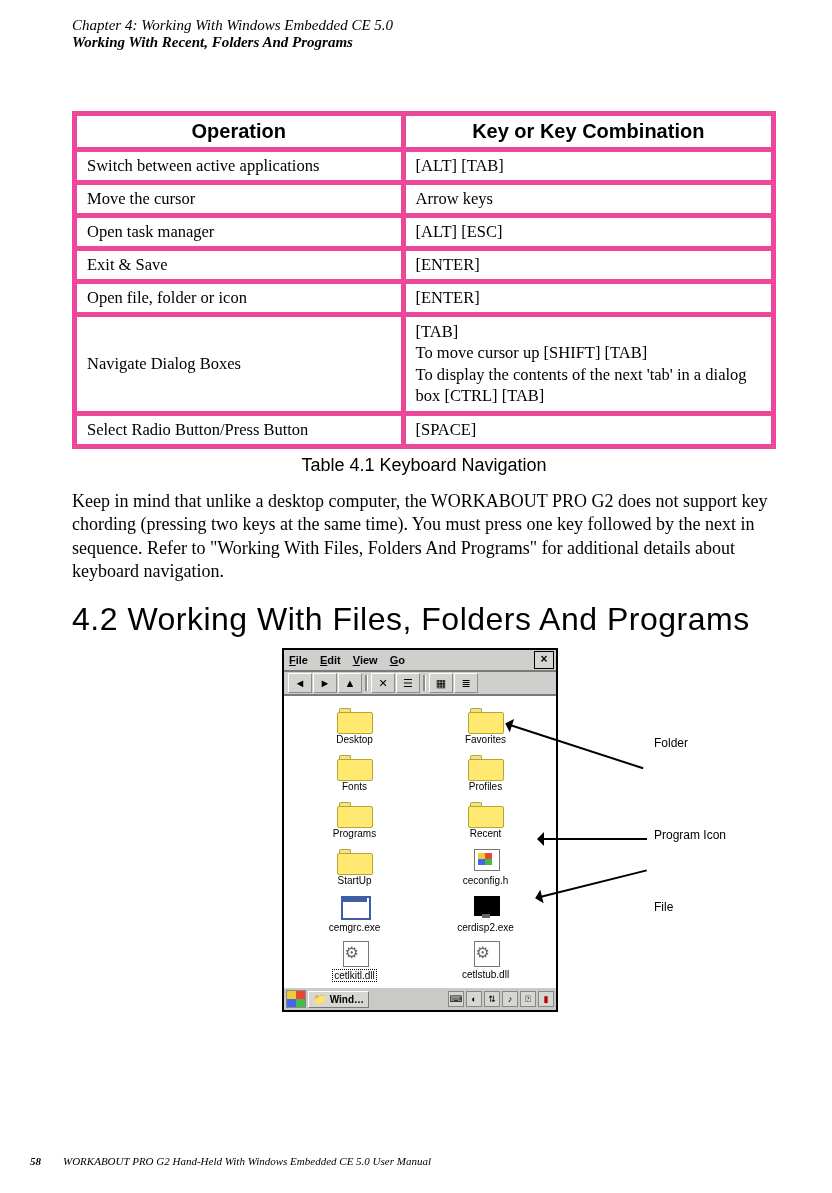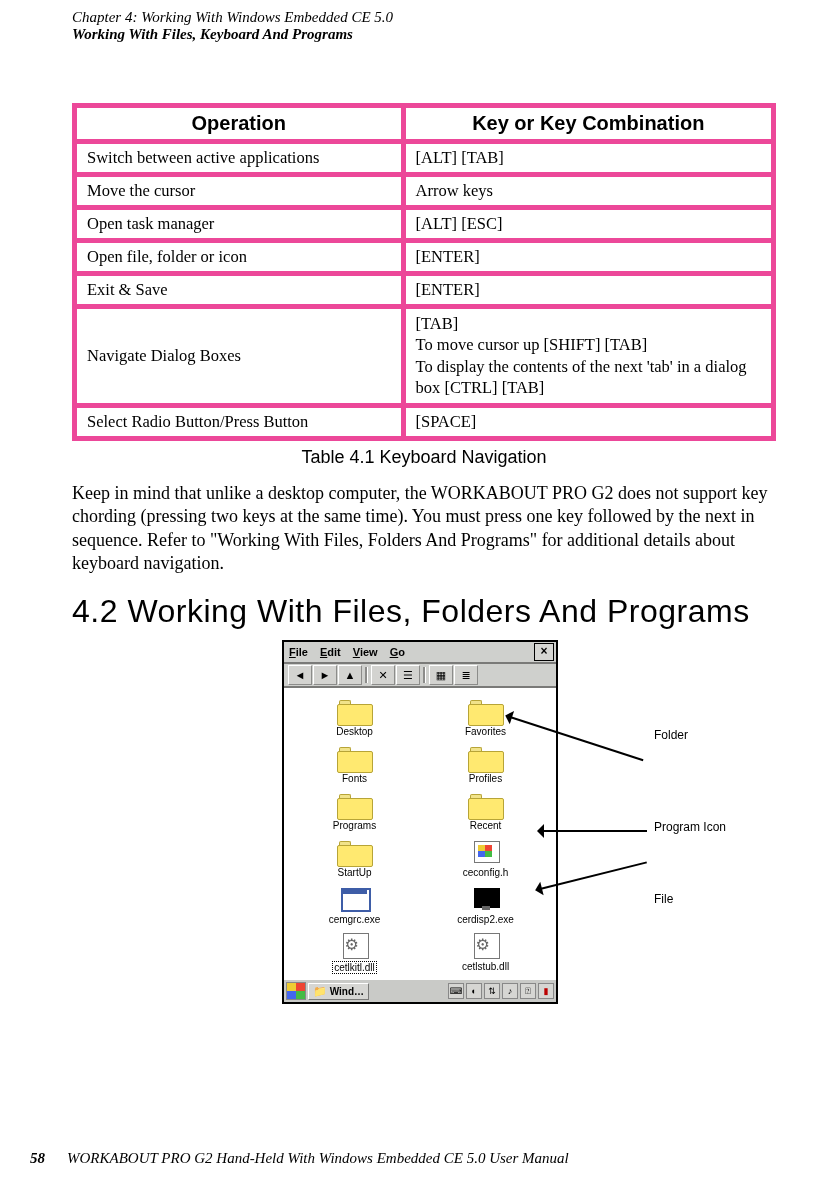--- a/index.html
+++ b/index.html
@@ -7,21 +7,21 @@
     padding: 0;
     font-family: "Times New Roman", Times, serif;
     background: #fff;
     color: #000;
     width: 832px;
     height: 1193px;
     box-sizing: border-box;
     position: relative;
   }
   .page {
-    padding: 8px 56px 0 72px;
+    padding: 16px 56px 0 72px;
     box-sizing: border-box;
     height: 100%;
     position: relative;
   }
   .hdr-chapter {
     font-style: italic;
     font-size: 15px;
     line-height: 1.2;
   }
   .hdr-section {
@@ -287,34 +287,34 @@
     position: absolute;
     left: 0;
     bottom: 26px;
     width: 100%;
     padding: 0 56px 0 30px;
     box-sizing: border-box;
     display: flex;
     align-items: baseline;
     gap: 22px;
     font-style: italic;
-    font-size: 15px;
+    font-size: 11px;
   }
   .footer .pg {
     font-weight: bold;
     font-style: italic;
   }
 </style>
 </head>
 <body>
 
 <div class="page">
 
   <div class="hdr-chapter">Chapter 4: Working With Windows Embedded CE 5.0</div>
-  <div class="hdr-section">Working With Files, Keyboard And Programs</div>
+  <div class="hdr-section">Working With Recent, Folders And Programs</div>
 
   <table class="kbnav">
     <thead>
       <tr>
         <th>Operation</th>
         <th>Key or Key Combination</th>
       </tr>
     </thead>
     <tbody>
       <tr>
@@ -323,25 +323,25 @@
       </tr>
       <tr>
         <td>Move the cursor</td>
         <td>Arrow keys</td>
       </tr>
       <tr>
         <td>Open task manager</td>
         <td>[ALT] [ESC]</td>
       </tr>
       <tr>
+        <td>Exit &amp; Save</td>
+        <td>[ENTER]</td>
+      </tr>
+      <tr>
         <td>Open file, folder or icon</td>
-        <td>[ENTER]</td>
-      </tr>
-      <tr>
-        <td>Exit &amp; Save</td>
         <td>[ENTER]</td>
       </tr>
       <tr>
         <td>Navigate Dialog Boxes</td>
         <td class="multiline" style="white-space:pre-line">[TAB]
 To move cursor up [SHIFT] [TAB]
 To display the contents of the next 'tab' in a dialog box [CTRL] [TAB]</td>
       </tr>
       <tr>
         <td>Select Radio Button/Press Button</td>

